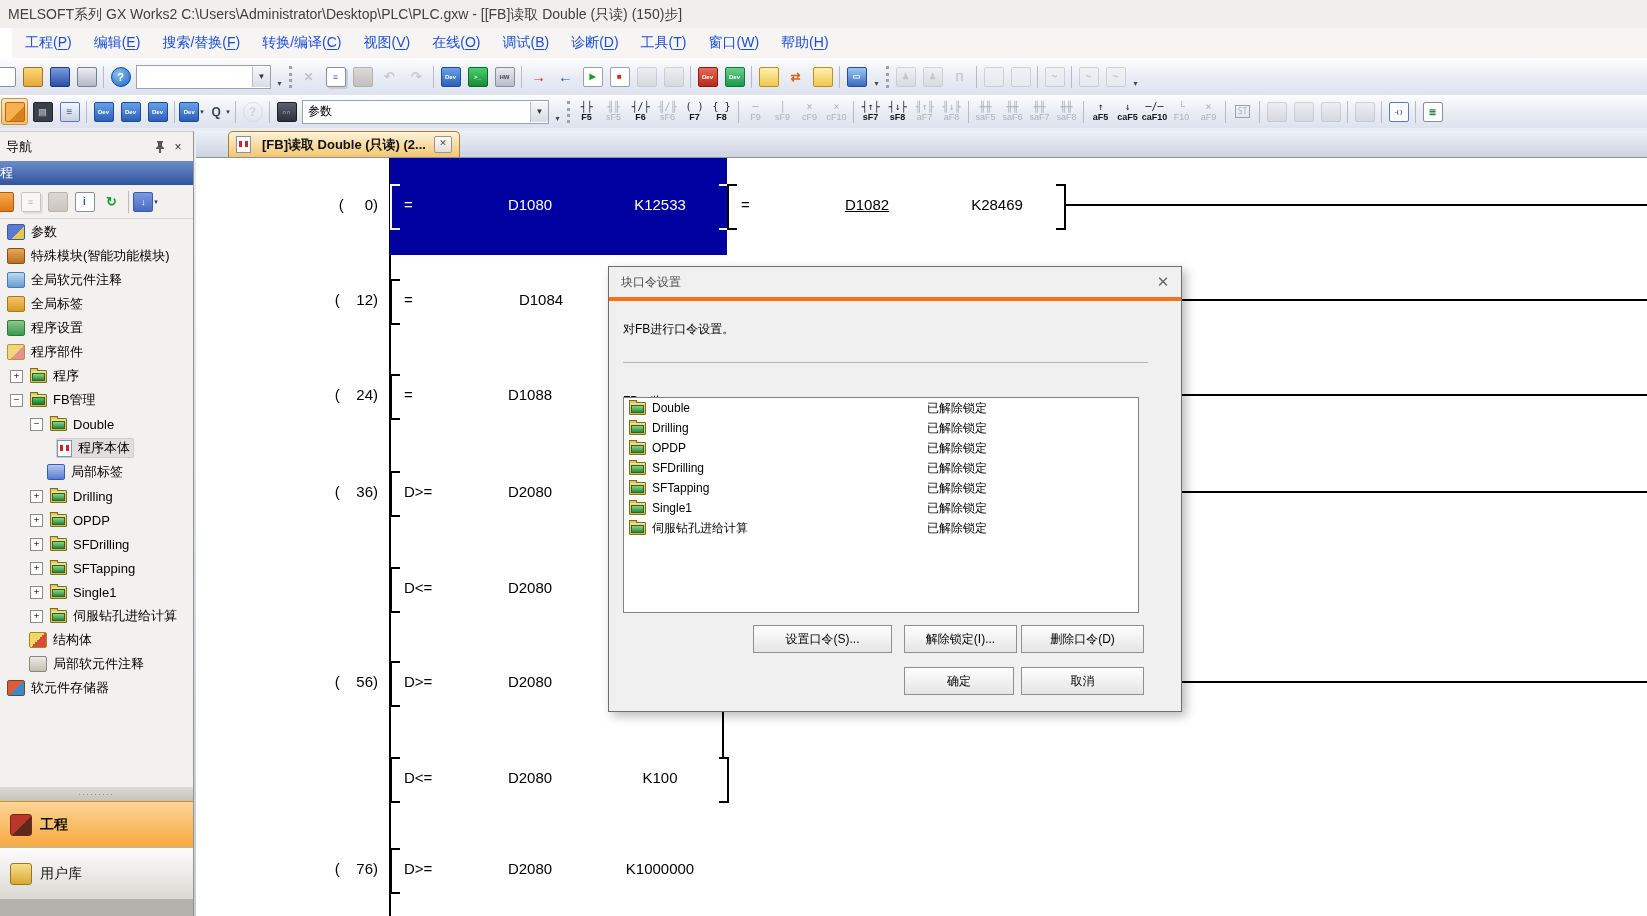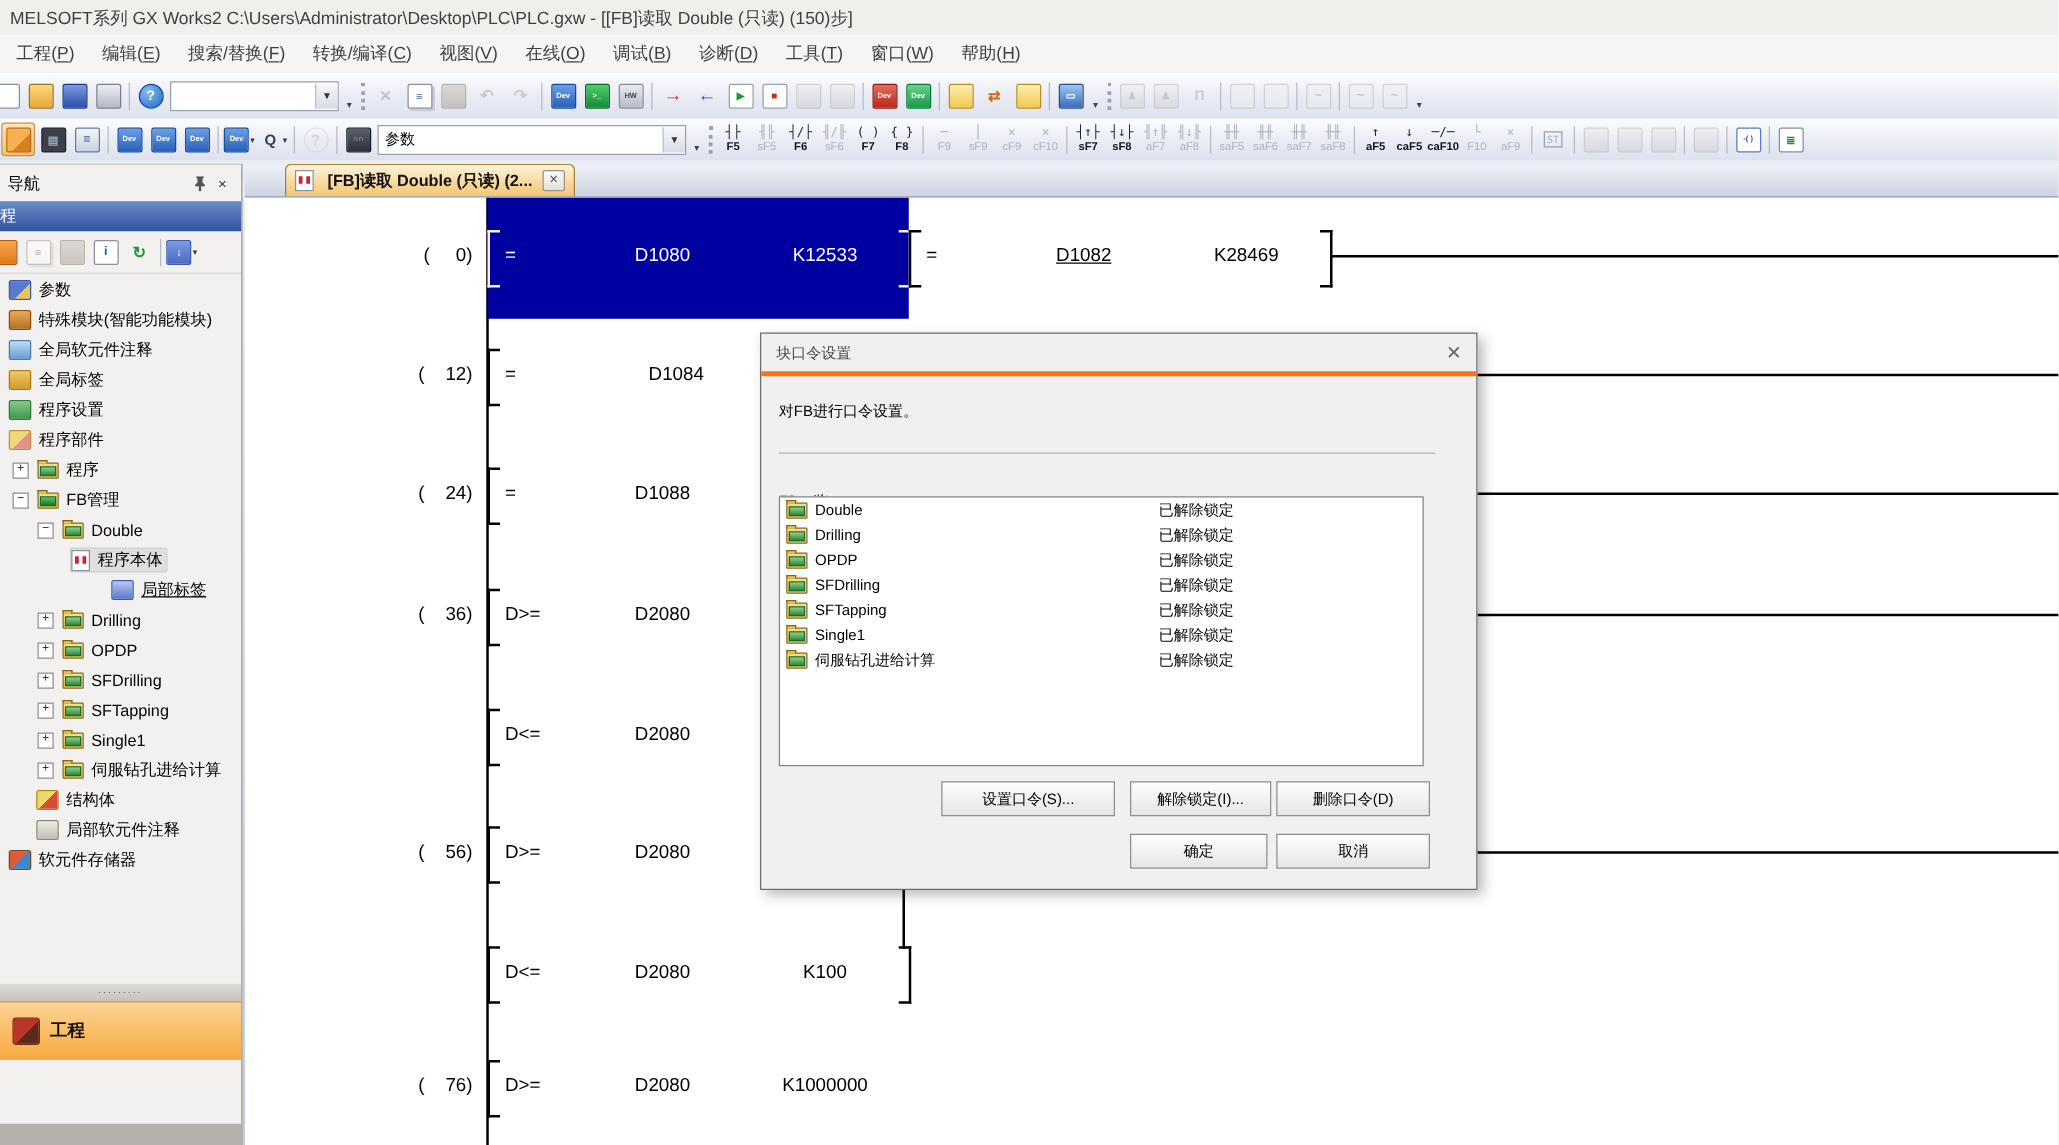--- a/index.html
+++ b/index.html
@@ -1,22 +1,22 @@
 <!DOCTYPE html>
 <html><head>
 <meta charset="utf-8">
 <style>
   html,body{margin:0;padding:0}
   body{width:1647px;height:916px;position:relative;overflow:hidden;background:#fff;
        font-family:"Liberation Sans","DejaVu Sans",sans-serif;-webkit-font-smoothing:antialiased}
   
   .titlebar{position:absolute;top:0;left:0;right:0;height:28px;background:#f1efec;color:#3f3f3f;
             font-size:14px;line-height:28px;padding-left:8px;white-space:nowrap}
-  .menubar{position:absolute;top:28px;left:0;right:0;height:30px;background:#f6f5f3;
-           display:flex;align-items:stretch;font-size:14px;color:#404040;border-bottom:1px solid #e4e2de;padding-left:2px}
+  .menubar{position:absolute;top:28px;left:12px;right:0;height:30px;background:#f6f5f3;
+           display:flex;align-items:stretch;font-size:14px;color:#1d4ed8;border-bottom:1px solid #e4e2de;padding-left:2px}
   .menu-item{padding:0 11px;line-height:29px;white-space:nowrap}
   .menu-item u{text-underline-offset:2px}
   .tb{position:absolute;left:0;right:0;display:flex;align-items:center;flex-wrap:nowrap;overflow:hidden;
       background:linear-gradient(#fdfdfe,#eaedf4 50%,#dde2ee)}
   .tb1{top:58px;height:37px;border-bottom:1px solid #ccd0da}
   .tb2{top:95px;height:33px;border-bottom:1px solid #a9adb8}
   .tbi{width:25px;height:25px;margin:0 1px;border-radius:3px;display:flex;align-items:center;justify-content:center;flex:none}
   .tbi.dis{opacity:.45;filter:grayscale(.8)}
   .tbi-active{background:linear-gradient(#fce4b6,#f6c16a);border:1px solid #c89040}
   .icon18{width:18px;height:18px;border-radius:2px;display:flex;align-items:center;justify-content:center;
@@ -518,21 +518,21 @@
         </div>
         <div class="trow" style="padding-left: 56px;">
           <div class="trow-inner sel">
             <div class="licon">
               <i class="l"></i>
               <i class="r"></i>
             </div>
             <span>程序本体</span>
           </div>
         </div>
-        <div class="trow" style="padding-left: 88px; text-decoration: underline;">
+        <div class="trow" style="padding-left: 46px;">
           <div class="trow-inner">
             <div class="ticon" style="background: linear-gradient(rgb(184, 200, 240), rgb(90, 122, 208)); border: 1px solid rgb(58, 90, 184);"></div>
             <span>局部标签</span>
           </div>
         </div>
         <div class="trow" style="padding-left: 30px;">
           <div class="expander">+</div>
           <div class="trow-inner">
             <div class="ficon">
               <div class="fgreen"></div>
@@ -601,20 +601,24 @@
           <div class="trow-inner">
             <div class="ticon" style="background: linear-gradient(135deg, rgb(224, 90, 58) 50%, rgb(58, 138, 208) 50%); border: 1px solid rgb(106, 74, 32);"></div>
             <span>软元件存储器</span>
           </div>
         </div>
       </div>
     <div class="nav-split">.........</div>
     <div class="proj-btn">
       <span class="fbicon" style="background:linear-gradient(135deg,#b8372a 55%,#5a2a1a 55%);border:1px solid #7a2418"></span>
       <span>工程</span>
+    </div>
+    <div class="userlib-btn">
+      <span class="fbicon" style="background:linear-gradient(#f6e088,#d8a838);border:1px solid #9a7620"></span>
+      <span>用户库</span>
     </div>
     <div class="nav-bstrip"></div>
   </div>
 
   <div class="editor">
     <div class="tabbar">
       <div class="tab">
         <span class="licon">
             <i class="l"></i>
             <i class="r"></i>

